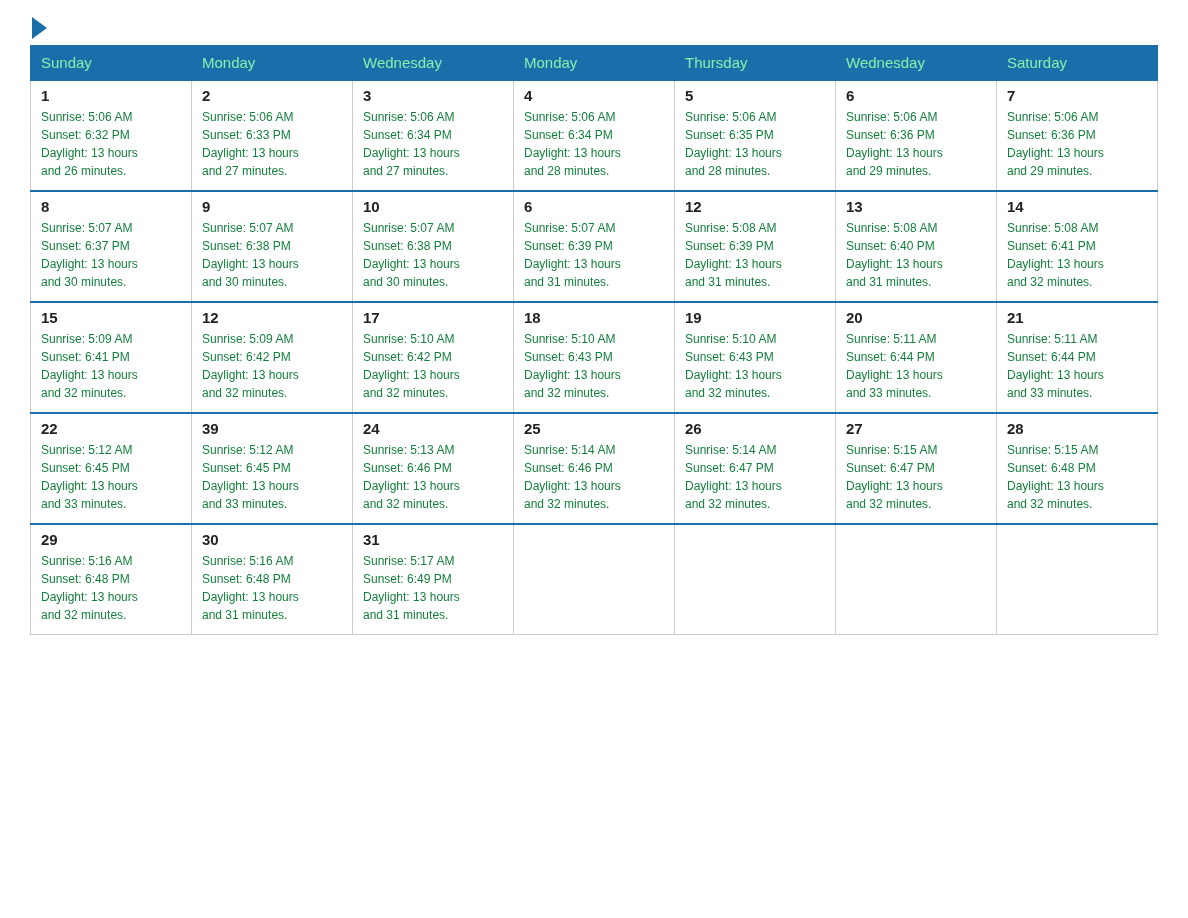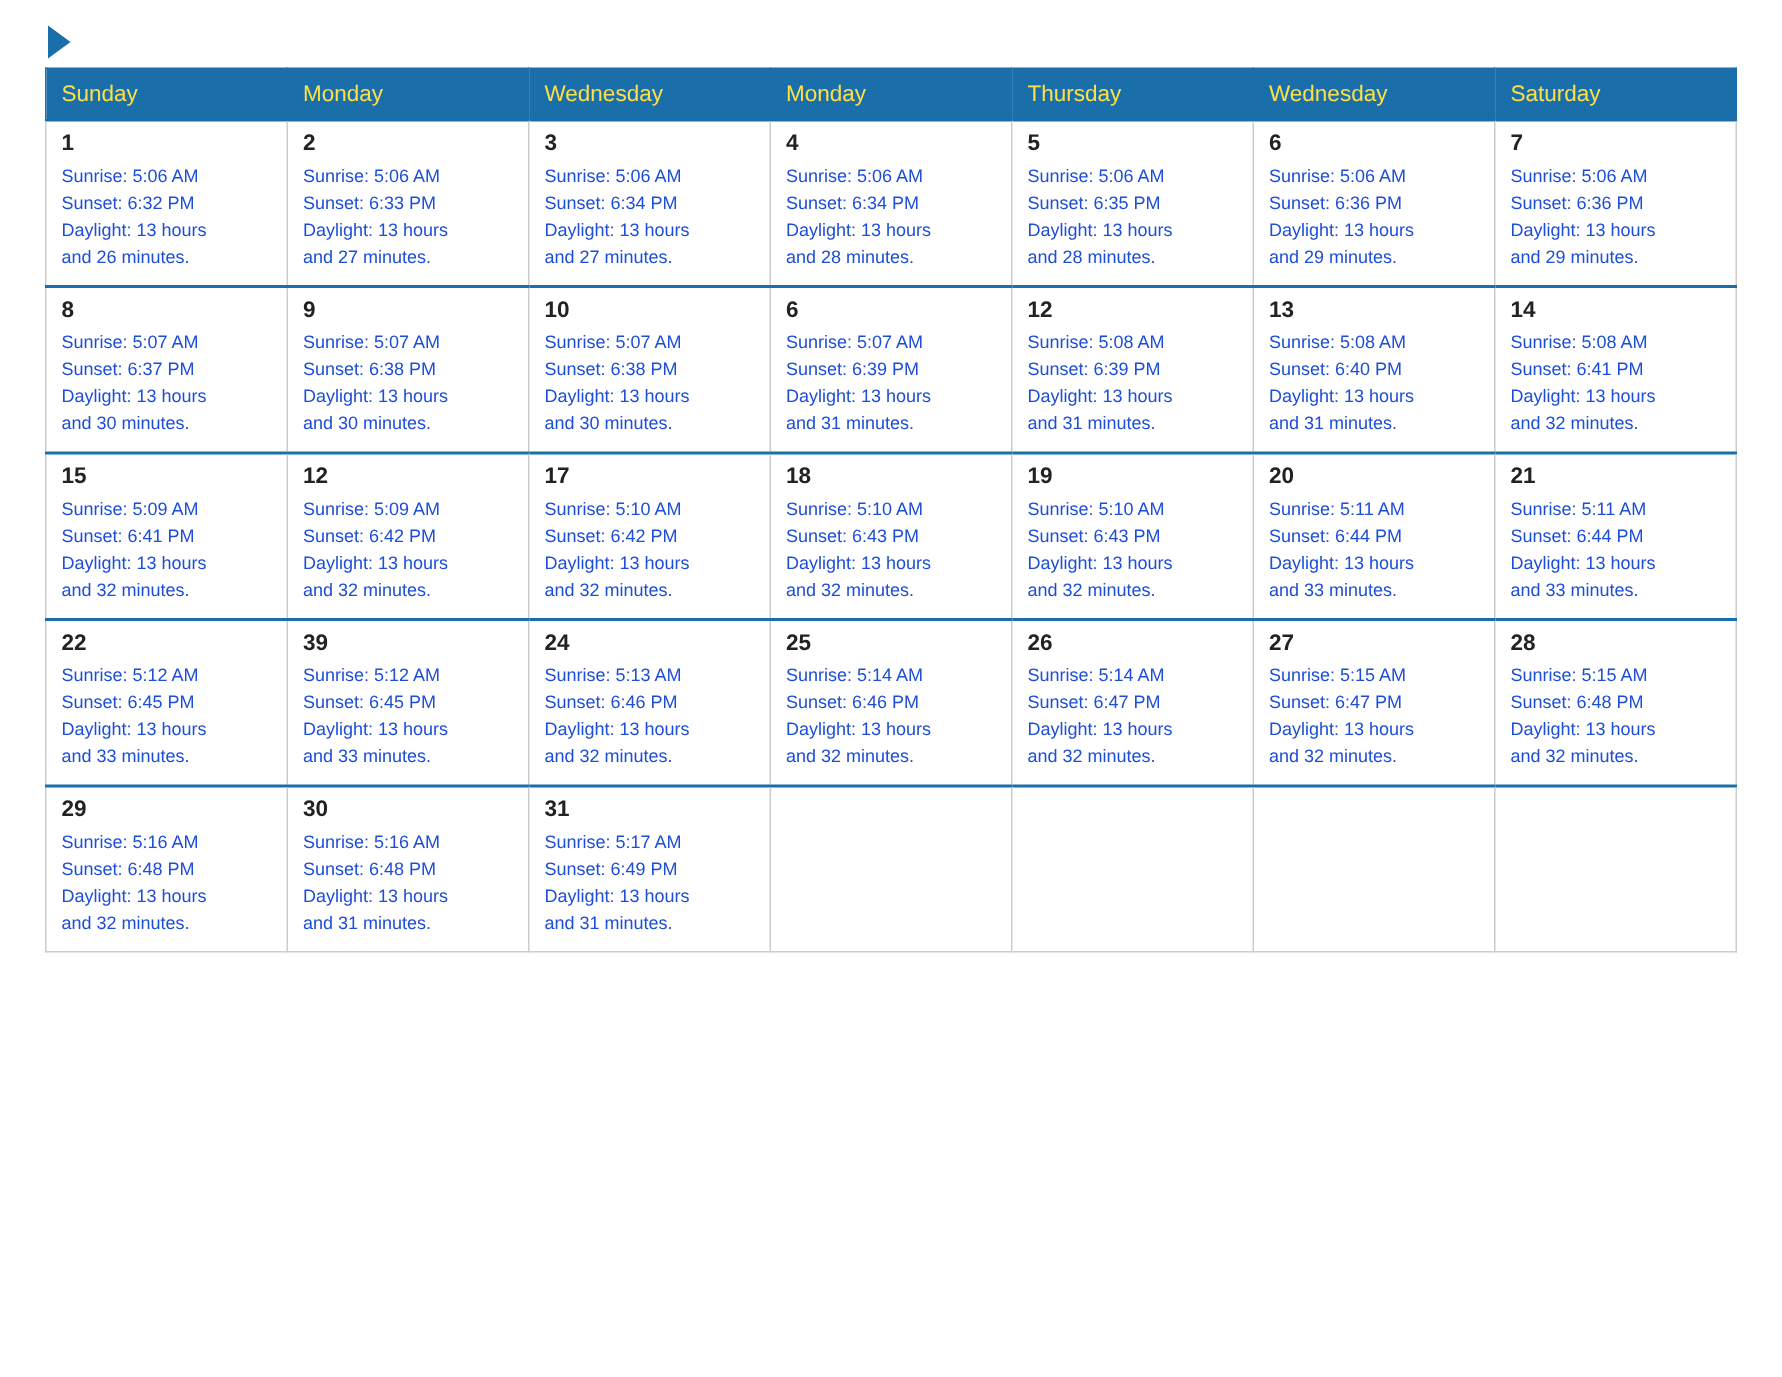--- a/index.html
+++ b/index.html
@@ -30,21 +30,21 @@
       color: #444;
       margin-top: 4px;
     }
     .calendar {
       width: 100%;
       border-collapse: collapse;
       margin-top: 10px;
     }
     .calendar th {
       background-color: #1a6fab;
-      color: #fde047;
+      color: #86efac;
       padding: 8px 10px;
       font-size: 15px;
       font-weight: normal;
       text-align: left;
       border: 1px solid #1a6fab;
     }
     .calendar td {
       vertical-align: top;
       padding: 6px 10px 10px 10px;
       border: 1px solid #ccc;
@@ -57,21 +57,21 @@
     }
     .day-num {
       font-size: 15px;
       font-weight: bold;
       display: block;
       margin-bottom: 4px;
     }
     .day-info {
       font-size: 12px;
       line-height: 1.5;
-      color: #1d4ed8;
+      color: #15803d;
     }
     .calendar td.empty {
       border-top: 2px solid #1a6fab;
       background: #fff;
     }
     .logo-wrapper {
       display: flex;
       flex-direction: column;
       align-items: flex-start;
     }

